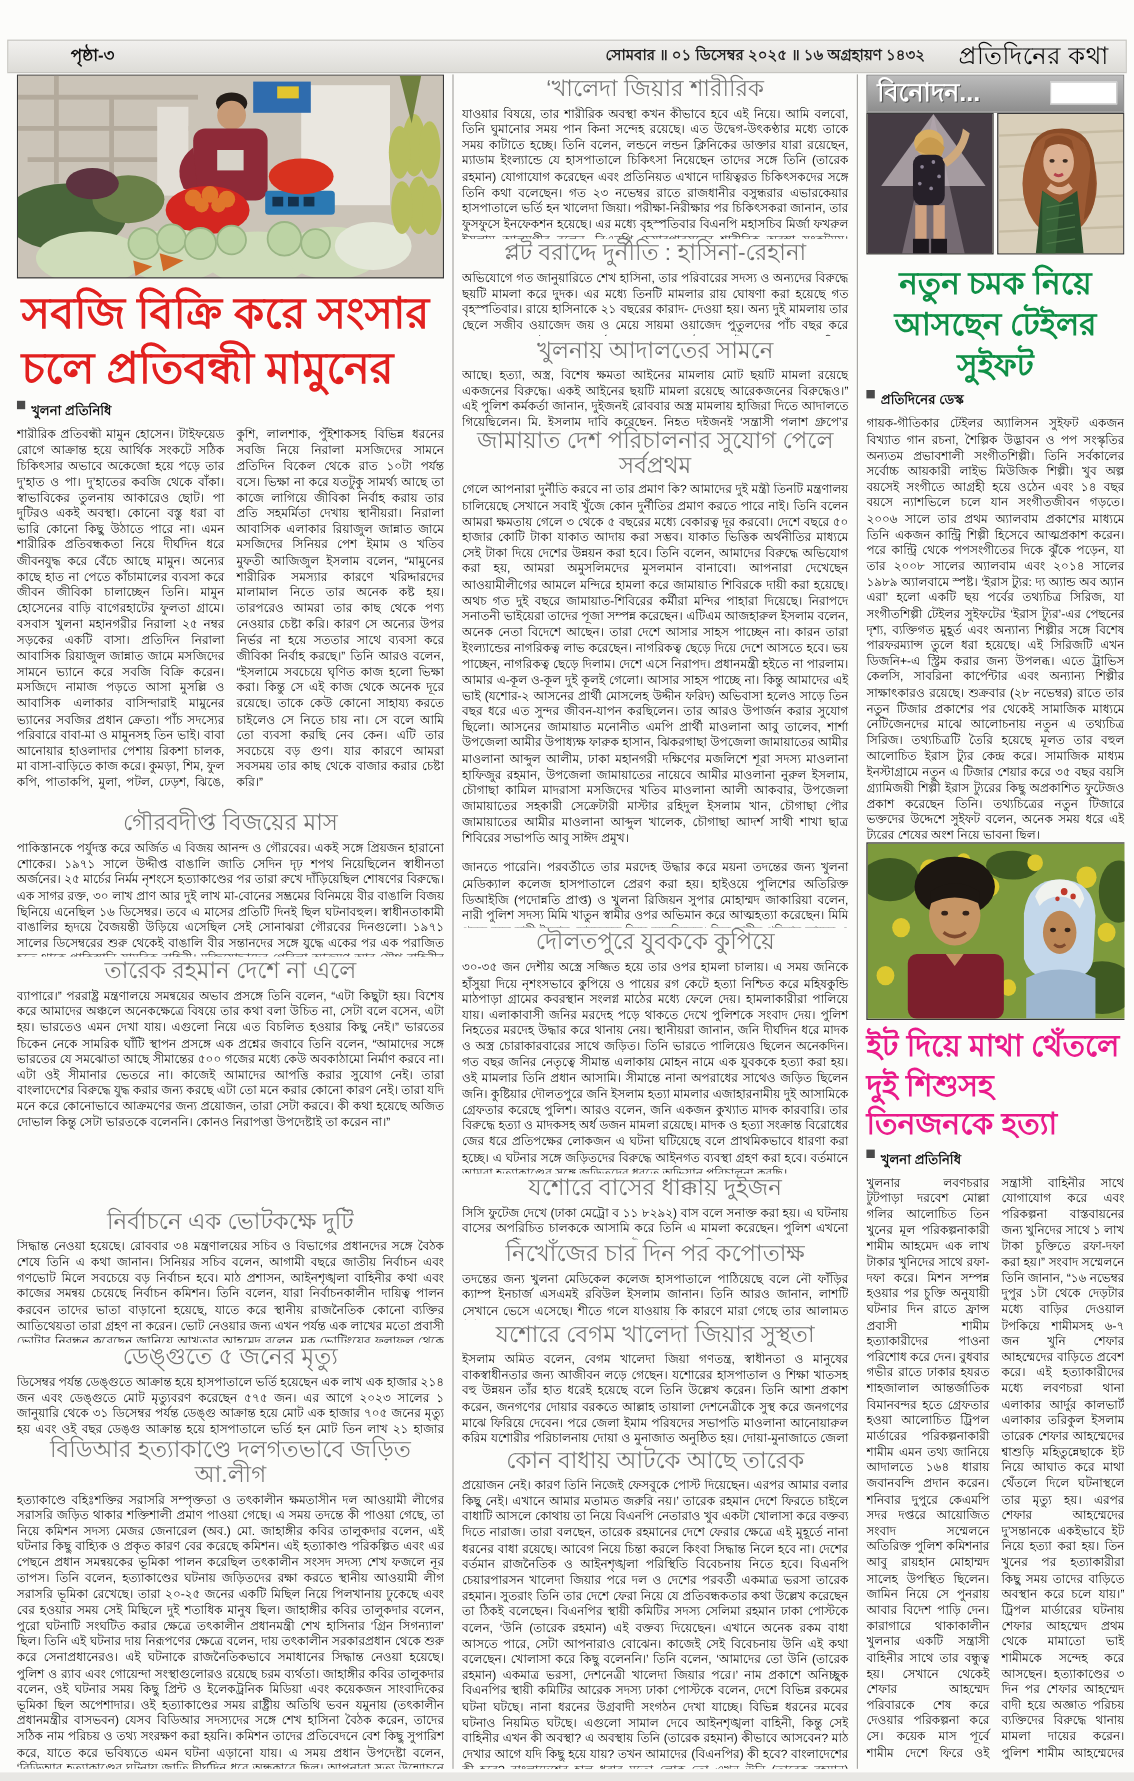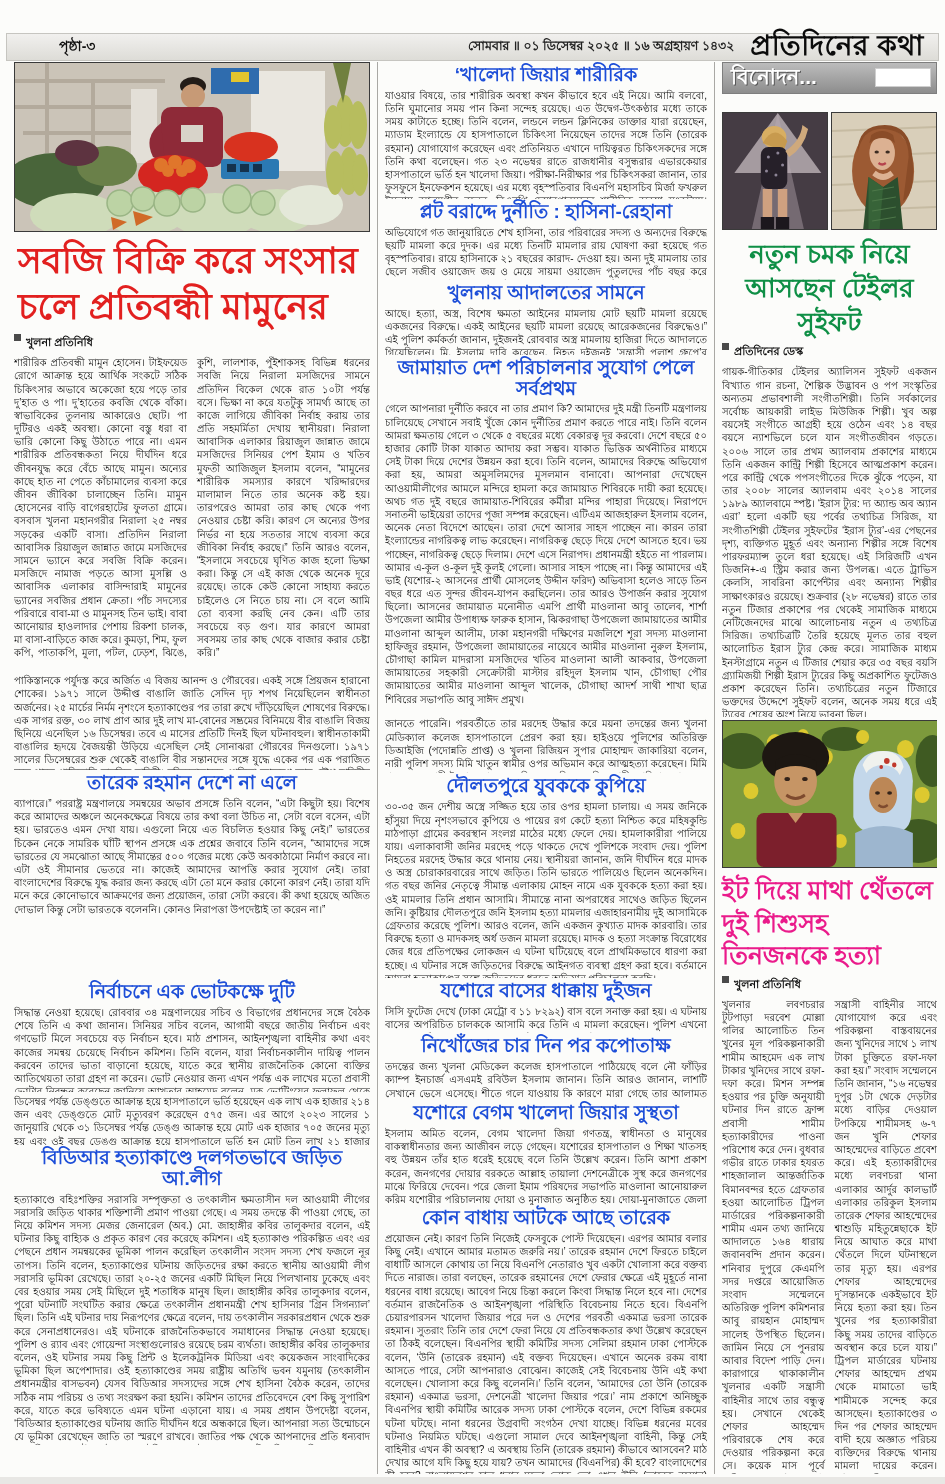--- a/index.html
+++ b/index.html
@@ -4,47 +4,47 @@
 <style>
   html,body{margin:0;padding:0;background:#d8d8d6;}
   .page{position:relative;width:945px;height:1484px;margin:0 auto;background:#fcfcfa;overflow:hidden;
         font-family:"Liberation Sans","DejaVu Sans",sans-serif;color:#111;}
   
   .masthead{position:absolute;top:33px;left:6px;right:6px;height:26px;
             background:linear-gradient(#f1f0ee,#dddcd7);border:1px solid #c6c5c0;
             display:flex;align-items:center;}
   .page-label{font-weight:bold;font-size:14px;margin-left:52px;}
   .dateline{margin-left:auto;font-size:12.5px;font-weight:bold;color:#222;white-space:nowrap;}
-  .logo{font-size:28px;font-weight:700;letter-spacing:.5px;margin:0 14px 0 16px;color:#0b0b0b;}
+  .logo{font-size:20px;font-weight:400;letter-spacing:.5px;margin:0 14px 0 28px;color:#0b0b0b;}
   
   .content{position:absolute;top:62px;left:14px;right:8px;bottom:10px;display:flex;}
   .col{overflow:hidden;}
   .col-left{width:356px;padding-right:7px;border-right:1px solid #a9a8a4;}
   .col-mid{width:322px;padding:0 7px;border-right:1px solid #a9a8a4;}
   .col-right{flex:1;padding-left:7px;}
   
   .body{font-size:10px;line-height:1.32;text-align:justify;margin:0 0 3px;overflow:hidden;}
-  .sec-head{font-size:19px;line-height:1.1;font-weight:bold;text-align:center;margin:3px 0 3px;color:#1d4ed8;}
+  .sec-head{font-size:19px;line-height:1.1;font-weight:normal;text-align:center;margin:3px 0 3px;color:#737373;}
   .byline{display:flex;gap:5px;font-size:11px;font-weight:bold;margin:4px 0 3px;}
   .byline-sq{width:7px;height:7px;background:#4a4a4a;display:inline-block;flex:0 0 auto;}
   .cols2{column-count:2;column-gap:10px;overflow:hidden;}
   
   .headline-red{font-size:36px;line-height:1.28;font-weight:900;color:#e2201f;margin:6px 4px 2px;}
   .headline-green{font-size:26px;line-height:1.3;font-weight:900;text-align:center;color:#0f8f46;margin:8px 2px 2px;}
   .headline-magenta{font-size:25px;line-height:1.3;font-weight:900;color:#ea1b8b;margin:6px 0 2px;}
   
   .photo{border:1px solid #3a3a3a;background:#cfcac0;overflow:hidden;}
   .photo svg{display:block;}
   .veg-photo{width:354px;height:168px;}
   .swift-photos{display:flex;gap:3px;width:100%;height:118px;}
   .swift-photos .photo{flex:1;}
   .kids-photo{width:100%;height:146px;}
   
   .ent-banner{height:30px;background:linear-gradient(#bcbcbc,#8d8d8d);border:1px solid #7e7e7e;
-              display:flex;align-items:center;position:relative;margin-bottom:18px;}
+              display:flex;align-items:center;position:relative;margin-bottom:0;}
   .ent-banner .ent-label{color:#fff;font-weight:900;font-size:21px;margin-left:8px;text-shadow:1px 1px 0 #555;}
   .ent-banner .ent-box{position:absolute;right:5px;top:5px;width:54px;height:17px;background:#fff;border:1px solid #cfcfcf;}
   .bottom-strip{position:absolute;left:0;right:0;bottom:0;height:7px;background:#e8e7e4;}
 </style>
 </head>
 <body>
 
 <div class="page">
 
   <div class="masthead">
@@ -124,28 +124,30 @@
 
       <h1 class="headline-red">সবজি বিক্রি করে সংসার চলে প্রতিবন্ধী মামুনের</h1>
       <div class="byline">
         <span class="byline-sq"></span>
         <span>খুলনা প্রতিনিধি</span>
       </div>
       <div class="cols2" style="height:318px;">
         <p class="body" style="overflow:visible;">শারীরিক প্রতিবন্ধী মামুন হোসেন। টাইফয়েড রোগে আক্রান্ত হয়ে আর্থিক সংকটে সঠিক চিকিৎসার অভাবে অকেজো হয়ে পড়ে তার দু’হাত ও পা। দু’হাতের কবজি থেকে বাঁকা। স্বাভাবিকের তুলনায় আকারেও ছোট। পা দুটিরও একই অবস্থা। কোনো বস্তু ধরা বা ভারি কোনো কিছু উঠাতে পারে না। এমন শারীরিক প্রতিবন্ধকতা নিয়ে দীর্ঘদিন ধরে জীবনযুদ্ধ করে বেঁচে আছে মামুন। অন্যের কাছে হাত না পেতে কাঁচামালের ব্যবসা করে জীবন জীবিকা চালাচ্ছেন তিনি। মামুন হোসেনের বাড়ি বাগেরহাটের ফুলতা গ্রামে। বসবাস খুলনা মহানগরীর নিরালা ২৫ নম্বর সড়কের একটি বাসা। প্রতিদিন নিরালা আবাসিক রিয়াজুল জান্নাত জামে মসজিদের সামনে ভ্যানে করে সবজি বিক্রি করেন। মসজিদে নামাজ পড়তে আসা মুসল্লি ও আবাসিক এলাকার বাসিন্দারাই মামুনের ভ্যানের সবজির প্রধান ক্রেতা। পাঁচ সদস্যের পরিবারে বাবা-মা ও মামুনসহ তিন ভাই। বাবা আনোয়ার হাওলাদার পেশায় রিকশা চালক, মা বাসা-বাড়িতে কাজ করে। কুমড়া, শিম, ফুল কপি, পাতাকপি, মুলা, পটল, ঢেড়শ, ঝিঙে, কুশি, লালশাক, পুঁইশাকসহ বিভিন্ন ধরনের সবজি নিয়ে নিরালা মসজিদের সামনে প্রতিদিন বিকেল থেকে রাত ১০টা পর্যন্ত বসে। ভিক্ষা না করে যতটুকু সামর্থ্য আছে তা কাজে লাগিয়ে জীবিকা নির্বাহ করায় তার প্রতি সহমর্মিতা দেখায় স্থানীয়রা। নিরালা আবাসিক এলাকার রিয়াজুল জান্নাত জামে মসজিদের সিনিয়র পেশ ইমাম ও খতিব মুফতী আজিজুল ইসলাম বলেন, “মামুনের শারীরিক সমস্যার কারণে খরিদ্দারদের মালামাল নিতে তার অনেক কষ্ট হয়। তারপরেও আমরা তার কাছ থেকে পণ্য নেওয়ার চেষ্টা করি। কারণ সে অন্যের উপর নির্ভর না হয়ে সততার সাথে ব্যবসা করে জীবিকা নির্বাহ করছে।” তিনি আরও বলেন, “ইসলামে সবচেয়ে ঘৃণিত কাজ হলো ভিক্ষা করা। কিন্তু সে এই কাজ থেকে অনেক দূরে রয়েছে। তাকে কেউ কোনো সাহায্য করতে চাইলেও সে নিতে চায় না। সে বলে আমি তো ব্যবসা করছি নেব কেন। এটি তার সবচেয়ে বড় গুণ। যার কারণে আমরা সবসময় তার কাছ থেকে বাজার করার চেষ্টা করি।”</p>
       </div>
 
+      <h2 class="sec-head">গৌরবদীপ্ত বিজয়ের মাস</h2>
       <p class="body" style="height:96px;">পাকিস্তানকে পর্যুদস্ত করে অর্জিত এ বিজয় আনন্দ ও গৌরবের। একই সঙ্গে প্রিয়জন হারানো শোকের। ১৯৭১ সালে উদ্দীপ্ত বাঙালি জাতি সেদিন দৃঢ় শপথ নিয়েছিলেন স্বাধীনতা অর্জনের। ২৫ মার্চের নির্মম নৃশংসে হত্যাকাণ্ডের পর তারা রুখে দাঁড়িয়েছিল শোষণের বিরুদ্ধে। এক সাগর রক্ত, ৩০ লাখ প্রাণ আর দুই লাখ মা-বোনের সম্ভ্রমের বিনিময়ে বীর বাঙালি বিজয় ছিনিয়ে এনেছিল ১৬ ডিসেম্বর। তবে এ মাসের প্রতিটি দিনই ছিল ঘটনাবহুল। স্বাধীনতাকামী বাঙালির হৃদয়ে বৈজয়ন্তী উড়িয়ে এসেছিল সেই সোনাঝরা গৌরবের দিনগুলো। ১৯৭১ সালের ডিসেম্বরের শুরু থেকেই বাঙালি বীর সন্তানদের সঙ্গে যুদ্ধে একের পর এক পরাজিত হতে থাকে পাকিস্তানি সামরিক বাহিনী। মুক্তিযোদ্ধাদের গেরিলা আক্রমণ আর যৌথ বাহিনীর জল, স্থল ও আকাশপথে সাঁড়াশি অভিযানের মুখে ক্রমাগত পরাজিত হতে থাকে তারা। হয়ে পড়ে দিশেহারা।</p>
 
       <h2 class="sec-head">তারেক রহমান দেশে না এলে</h2>
       <p class="body" style="height:182px;">ব্যাপারে।” পররাষ্ট্র মন্ত্রণালয়ে সমন্বয়ের অভাব প্রসঙ্গে তিনি বলেন, “এটা কিছুটা হয়। বিশেষ করে আমাদের অঞ্চলে অনেকক্ষেত্রে বিষয়ে তার কথা বলা উচিত না, সেটা বলে বসেন, এটা হয়। ভারতেও এমন দেখা যায়। এগুলো নিয়ে এত বিচলিত হওয়ার কিছু নেই।” ভারতের চিকেন নেকে সামরিক ঘাঁটি স্থাপন প্রসঙ্গে এক প্রশ্নের জবাবে তিনি বলেন, “আমাদের সঙ্গে ভারতের যে সমঝোতা আছে সীমান্তের ৫০০ গজের মধ্যে কেউ অবকাঠামো নির্মাণ করবে না। এটা ওই সীমানার ভেতরে না। কাজেই আমাদের আপত্তি করার সুযোগ নেই। তারা বাংলাদেশের বিরুদ্ধে যুদ্ধ করার জন্য করছে এটা তো মনে করার কোনো কারণ নেই। তারা যদি মনে করে কোনোভাবে আক্রমণের জন্য প্রয়োজন, তারা সেটা করবে। কী কথা হয়েছে অজিত দোভাল কিন্তু সেটা ভারতকে বলেননি। কোনও নিরাপত্তা উপদেষ্টাই তা করেন না।”</p>
 
       <h2 class="sec-head">নির্বাচনে এক ভোটকক্ষে দুটি</h2>
       <p class="body" style="height:86px;">সিদ্ধান্ত নেওয়া হয়েছে। রোববার ৩৪ মন্ত্রণালয়ের সচিব ও বিভাগের প্রধানদের সঙ্গে বৈঠক শেষে তিনি এ কথা জানান। সিনিয়র সচিব বলেন, আগামী বছরে জাতীয় নির্বাচন এবং গণভোট মিলে সবচেয়ে বড় নির্বাচন হবে। মাঠ প্রশাসন, আইনশৃঙ্খলা বাহিনীর কথা এবং কাজের সমন্বয় চেয়েছে নির্বাচন কমিশন। তিনি বলেন, যারা নির্বাচনকালীন দায়িত্ব পালন করবেন তাদের ভাতা বাড়ানো হয়েছে, যাতে করে স্থানীয় রাজনৈতিক কোনো ব্যক্তির আতিথেয়তা তারা গ্রহণ না করেন। ভোট নেওয়ার জন্য এখন পর্যন্ত এক লাখের মতো প্রবাসী ভোটার নিবন্ধন করেছেন জানিয়ে আখতার আহমেদ বলেন, মক ভোটিংয়ের ফলাফল থেকে কমিশন মনে করে ভোট কেন্দ্র কিংবা ভোট কক্ষ বাড়ানোর প্রয়োজন নেই। শুধুমাত্র গোপন কক্ষ বাড়ালেই হবে। এছাড়া, আইনশৃঙ্খলা পরিস্থিতি ঠিক আছে এবং বিচ্ছিন্ন কিছু ঘটনা থাকবেই বলেও মন্তব্য করেন তিনি।</p>
 
+      <h2 class="sec-head">ডেঙ্গুতে ৫ জনের মৃত্যু</h2>
       <p class="body" style="height:50px;">ডিসেম্বর পর্যন্ত ডেঙ্গুতে আক্রান্ত হয়ে হাসপাতালে ভর্তি হয়েছেন এক লাখ এক হাজার ২১৪ জন এবং ডেঙ্গুতে মোট মৃত্যুবরণ করেছেন ৫৭৫ জন। এর আগে ২০২৩ সালের ১ জানুয়ারি থেকে ৩১ ডিসেম্বর পর্যন্ত ডেঙ্গু আক্রান্ত হয়ে মোট এক হাজার ৭০৫ জনের মৃত্যু হয় এবং ওই বছর ডেঙ্গু আক্রান্ত হয়ে হাসপাতালে ভর্তি হন মোট তিন লাখ ২১ হাজার ১৭৯ জন।</p>
 
       <h2 class="sec-head">বিডিআর হত্যাকাণ্ডে দলগতভাবে জড়িত আ.লীগ</h2>
       <p class="body" style="height:252px;">হত্যাকাণ্ডে বহিঃশক্তির সরাসরি সম্পৃক্ততা ও তৎকালীন ক্ষমতাসীন দল আওয়ামী লীগের সরাসরি জড়িত থাকার শক্তিশালী প্রমাণ পাওয়া গেছে। এ সময় তদন্তে কী পাওয়া গেছে, তা নিয়ে কমিশন সদস্য মেজর জেনারেল (অব.) মো. জাহাঙ্গীর কবির তালুকদার বলেন, এই ঘটনার কিছু বাহ্যিক ও প্রকৃত কারণ বের করেছে কমিশন। এই হত্যাকাণ্ড পরিকল্পিত এবং এর পেছনে প্রধান সমন্বয়কের ভূমিকা পালন করেছিল তৎকালীন সংসদ সদস্য শেখ ফজলে নূর তাপস। তিনি বলেন, হত্যাকাণ্ডের ঘটনায় জড়িতদের রক্ষা করতে স্থানীয় আওয়ামী লীগ সরাসরি ভূমিকা রেখেছে। তারা ২০-২৫ জনের একটি মিছিল নিয়ে পিলখানায় ঢুকেছে এবং বের হওয়ার সময় সেই মিছিলে দুই শতাধিক মানুষ ছিল। জাহাঙ্গীর কবির তালুকদার বলেন, পুরো ঘটনাটি সংঘটিত করার ক্ষেত্রে তৎকালীন প্রধানমন্ত্রী শেখ হাসিনার ‘গ্রিন সিগন্যাল’ ছিল। তিনি এই ঘটনার দায় নিরূপণের ক্ষেত্রে বলেন, দায় তৎকালীন সরকারপ্রধান থেকে শুরু করে সেনাপ্রধানেরও। এই ঘটনাকে রাজনৈতিকভাবে সমাধানের সিদ্ধান্ত নেওয়া হয়েছে। পুলিশ ও র‍্যাব এবং গোয়েন্দা সংস্থাগুলোরও রয়েছে চরম ব্যর্থতা। জাহাঙ্গীর কবির তালুকদার বলেন, ওই ঘটনার সময় কিছু প্রিন্ট ও ইলেকট্রনিক মিডিয়া এবং কয়েকজন সাংবাদিকের ভূমিকা ছিল অপেশাদার। ওই হত্যাকাণ্ডের সময় রাষ্ট্রীয় অতিথি ভবন যমুনায় (তৎকালীন প্রধানমন্ত্রীর বাসভবন) যেসব বিডিআর সদস্যদের সঙ্গে শেখ হাসিনা বৈঠক করেন, তাদের সঠিক নাম পরিচয় ও তথ্য সংরক্ষণ করা হয়নি। কমিশন তাদের প্রতিবেদনে বেশ কিছু সুপারিশ করে, যাতে করে ভবিষ্যতে এমন ঘটনা এড়ানো যায়। এ সময় প্রধান উপদেষ্টা বলেন, ‘বিডিআর হত্যাকাণ্ডের ঘটনায় জাতি দীর্ঘদিন ধরে অন্ধকারে ছিল। আপনারা সত্য উন্মোচনে যে ভূমিকা রেখেছেন জাতি তা স্মরণে রাখবে। জাতির পক্ষ থেকে আপনাদের প্রতি ধন্যবাদ জানাচ্ছি।’ প্রধান উপদেষ্টা বলেন, ইতিহাসের এই ভয়াবহতম ঘটনা নিয়ে জাতির অনেক প্রশ্ন ছিল, এই কাজের মধ্য দিয়ে সেসব প্রশ্নের অবসান ঘটবে। এই প্রতিবেদনে শিক্ষণীয় বহু বিষয় এসেছে। জাতির জন্য মূল্যবান সম্পদ হয়ে থাকবে এটি। মেজর জেনারেল (অব.) আ ল ম ফজলুর রহমান নেতৃত্বাধীন এ কমিশনের সদস্যরা হলেন মেজর জেনারেল মো. জাহাঙ্গীর কবির তালুকদার (অব.), ব্রিগেডিয়ার জেনারেল (অব.) মো. সাইদুর রহমান বীর প্রতীক (অব.), মুন্সী আলাউদ্দিন আল আজাদ, এম. আকবর আলী, ঢাকা বিশ্ববিদ্যালয়ের রাষ্ট্রবিজ্ঞান বিভাগের সহযোগী অধ্যাপক মো. শরীফুল ইসলাম, জগন্নাথ বিশ্ববিদ্যালয়ের শিক্ষা ও গবেষণা ইনস্টিটিউটের সহকারী অধ্যাপক মো. শাহনেওয়াজ খান চন্দন। এ সময় আরও উপস্থিত ছিলেন জাতীয় নিরাপত্তা উপদেষ্টা খলিলুর রহমান, প্রধান উপদেষ্টার প্রতিরক্ষা ও জাতীয় সংহতি উন্নয়ন বিষয়ক বিশেষ সহকারী অবসরপ্রাপ্ত লেফটেন্যান্ট জেনারেল আব্দুল হাফিজ ও স্বরাষ্ট্র সচিব নাসিমুল গনি।</p>
 
     </div>
 
     <div class="col col-mid">
       <h2 class="sec-head">‘খালেদা জিয়ার শারীরিক</h2>
       <p class="body" style="height:110px;">যাওয়ার বিষয়ে, তার শারীরিক অবস্থা কখন কীভাবে হবে এই নিয়ে। আমি বলবো, তিনি ঘুমানোর সময় পান কিনা সন্দেহ রয়েছে। এত উদ্বেগ-উৎকণ্ঠার মধ্যে তাকে সময় কাটাতে হচ্ছে। তিনি বলেন, লন্ডনে লন্ডন ক্লিনিকের ডাক্তার যারা রয়েছেন, ম্যাডাম ইংল্যান্ডে যে হাসপাতালে চিকিৎসা নিয়েছেন তাদের সঙ্গে তিনি (তারেক রহমান) যোগাযোগ করেছেন এবং প্রতিনিয়ত এখানে দায়িত্বরত চিকিৎসকদের সঙ্গে তিনি কথা বলেছেন। গত ২৩ নভেম্বর রাতে রাজধানীর বসুন্ধরার এভারকেয়ার হাসপাতালে ভর্তি হন খালেদা জিয়া। পরীক্ষা-নিরীক্ষার পর চিকিৎসকরা জানান, তার ফুসফুসে ইনফেকশন হয়েছে। এর মধ্যে বৃহস্পতিবার বিএনপি মহাসচিব মির্জা ফখরুল ইসলাম আলমগীর বলেন, বিএনপি চেয়ারপারসনের শারীরিক অবস্থা সংকটময়। সর্বশেষ পরিস্থিতি সম্পর্কে গত রাতে খালেদা জিয়ার ব্যক্তিগত চিকিৎসক অধ্যাপক এজেডএম জাহিদ হোসেন বলেন, বৃহস্পতিবার থেকে বিএনপি চেয়ারপারসনকে ক্রিটিক্যাল কেয়ার ইউনিটে (সিসিইউ) রেখে চিকিৎসা দেওয়া হচ্ছে। গত তিন দিন তার অবস্থা একই পর্যায়ে আছে। এটাকে আমরা ডাক্তারি ভাষায় যদি বলি, চিকিৎসকরা যে চিকিৎসা দিচ্ছেন, সেটা তিনি গ্রহণ করতে পারছেন। এভারকেয়ার হাসপাতালে সামনে দলের নেতা-কর্মীদের ভিড় না করার অনুরোধ জানান রিজভী। সংবাদ সম্মেলনে বিএনপির সাংগঠনিক সম্পাদক কাজী সাইয়েদুল আলম বাবুল, কেন্দ্রীয় নেতা মীর সরাফত আলী সপু, আসাদুল করীম শাহিনসহ নেতারা উপস্থিত ছিলেন।</p>

